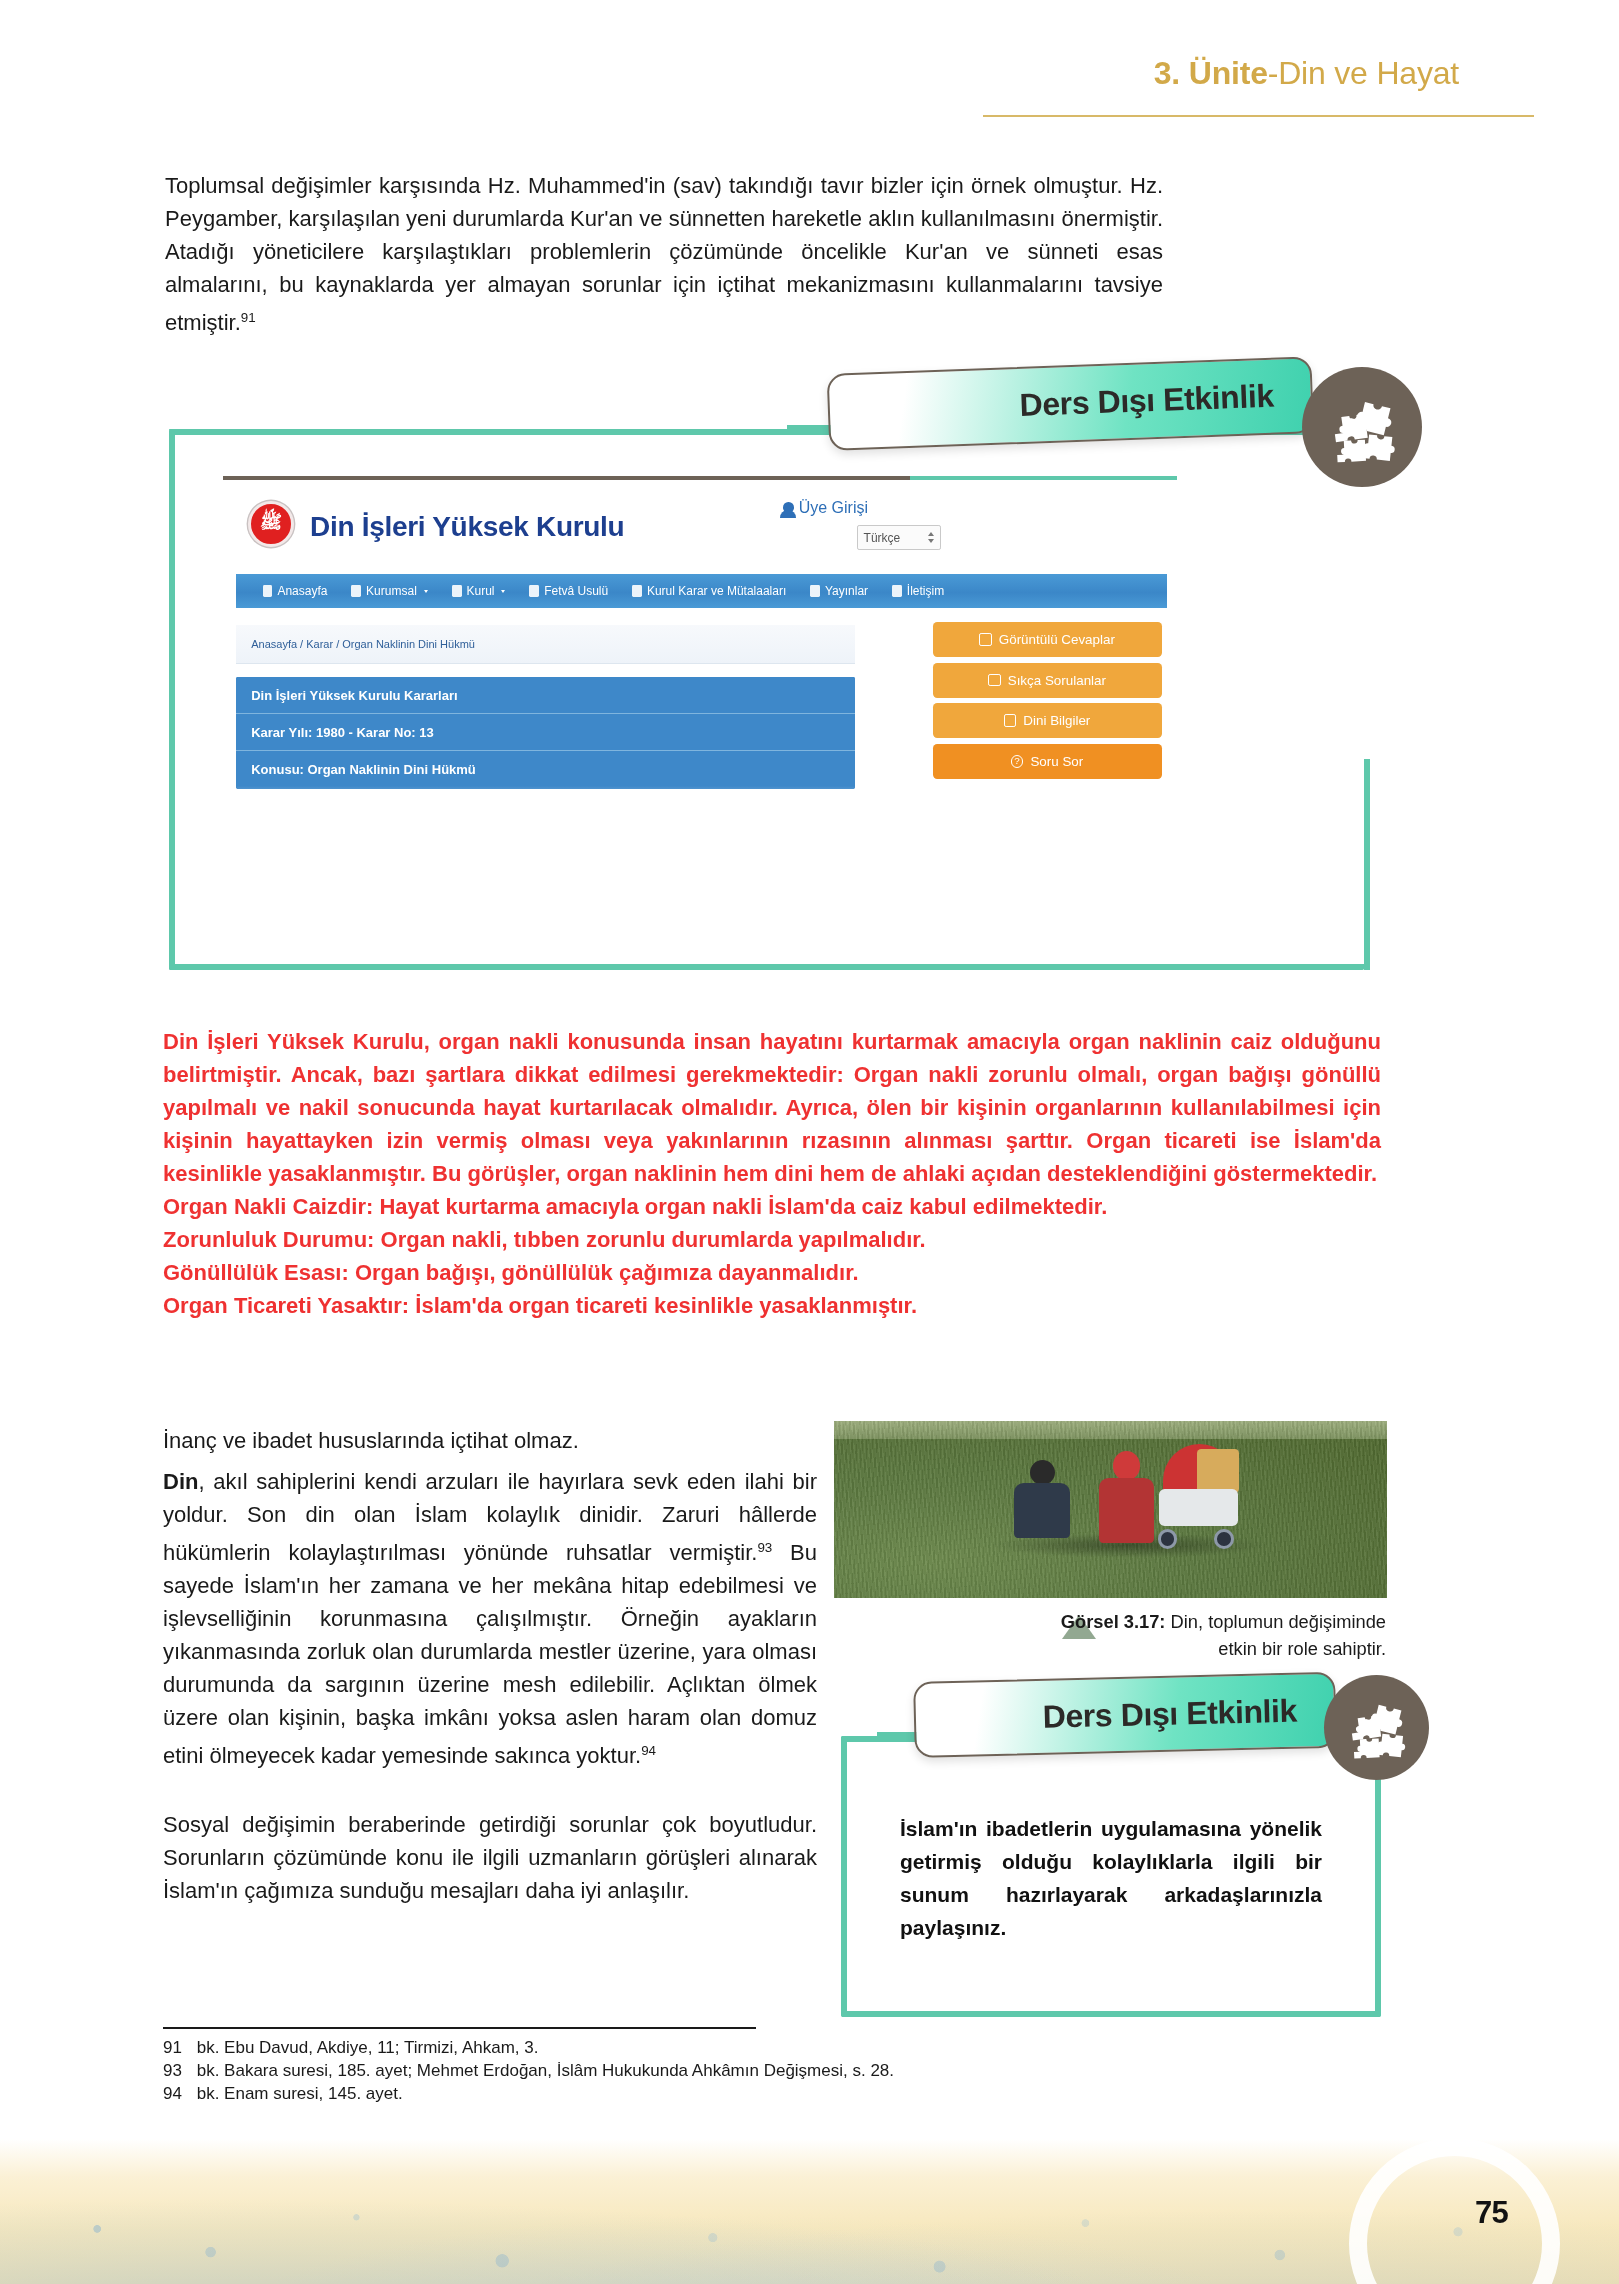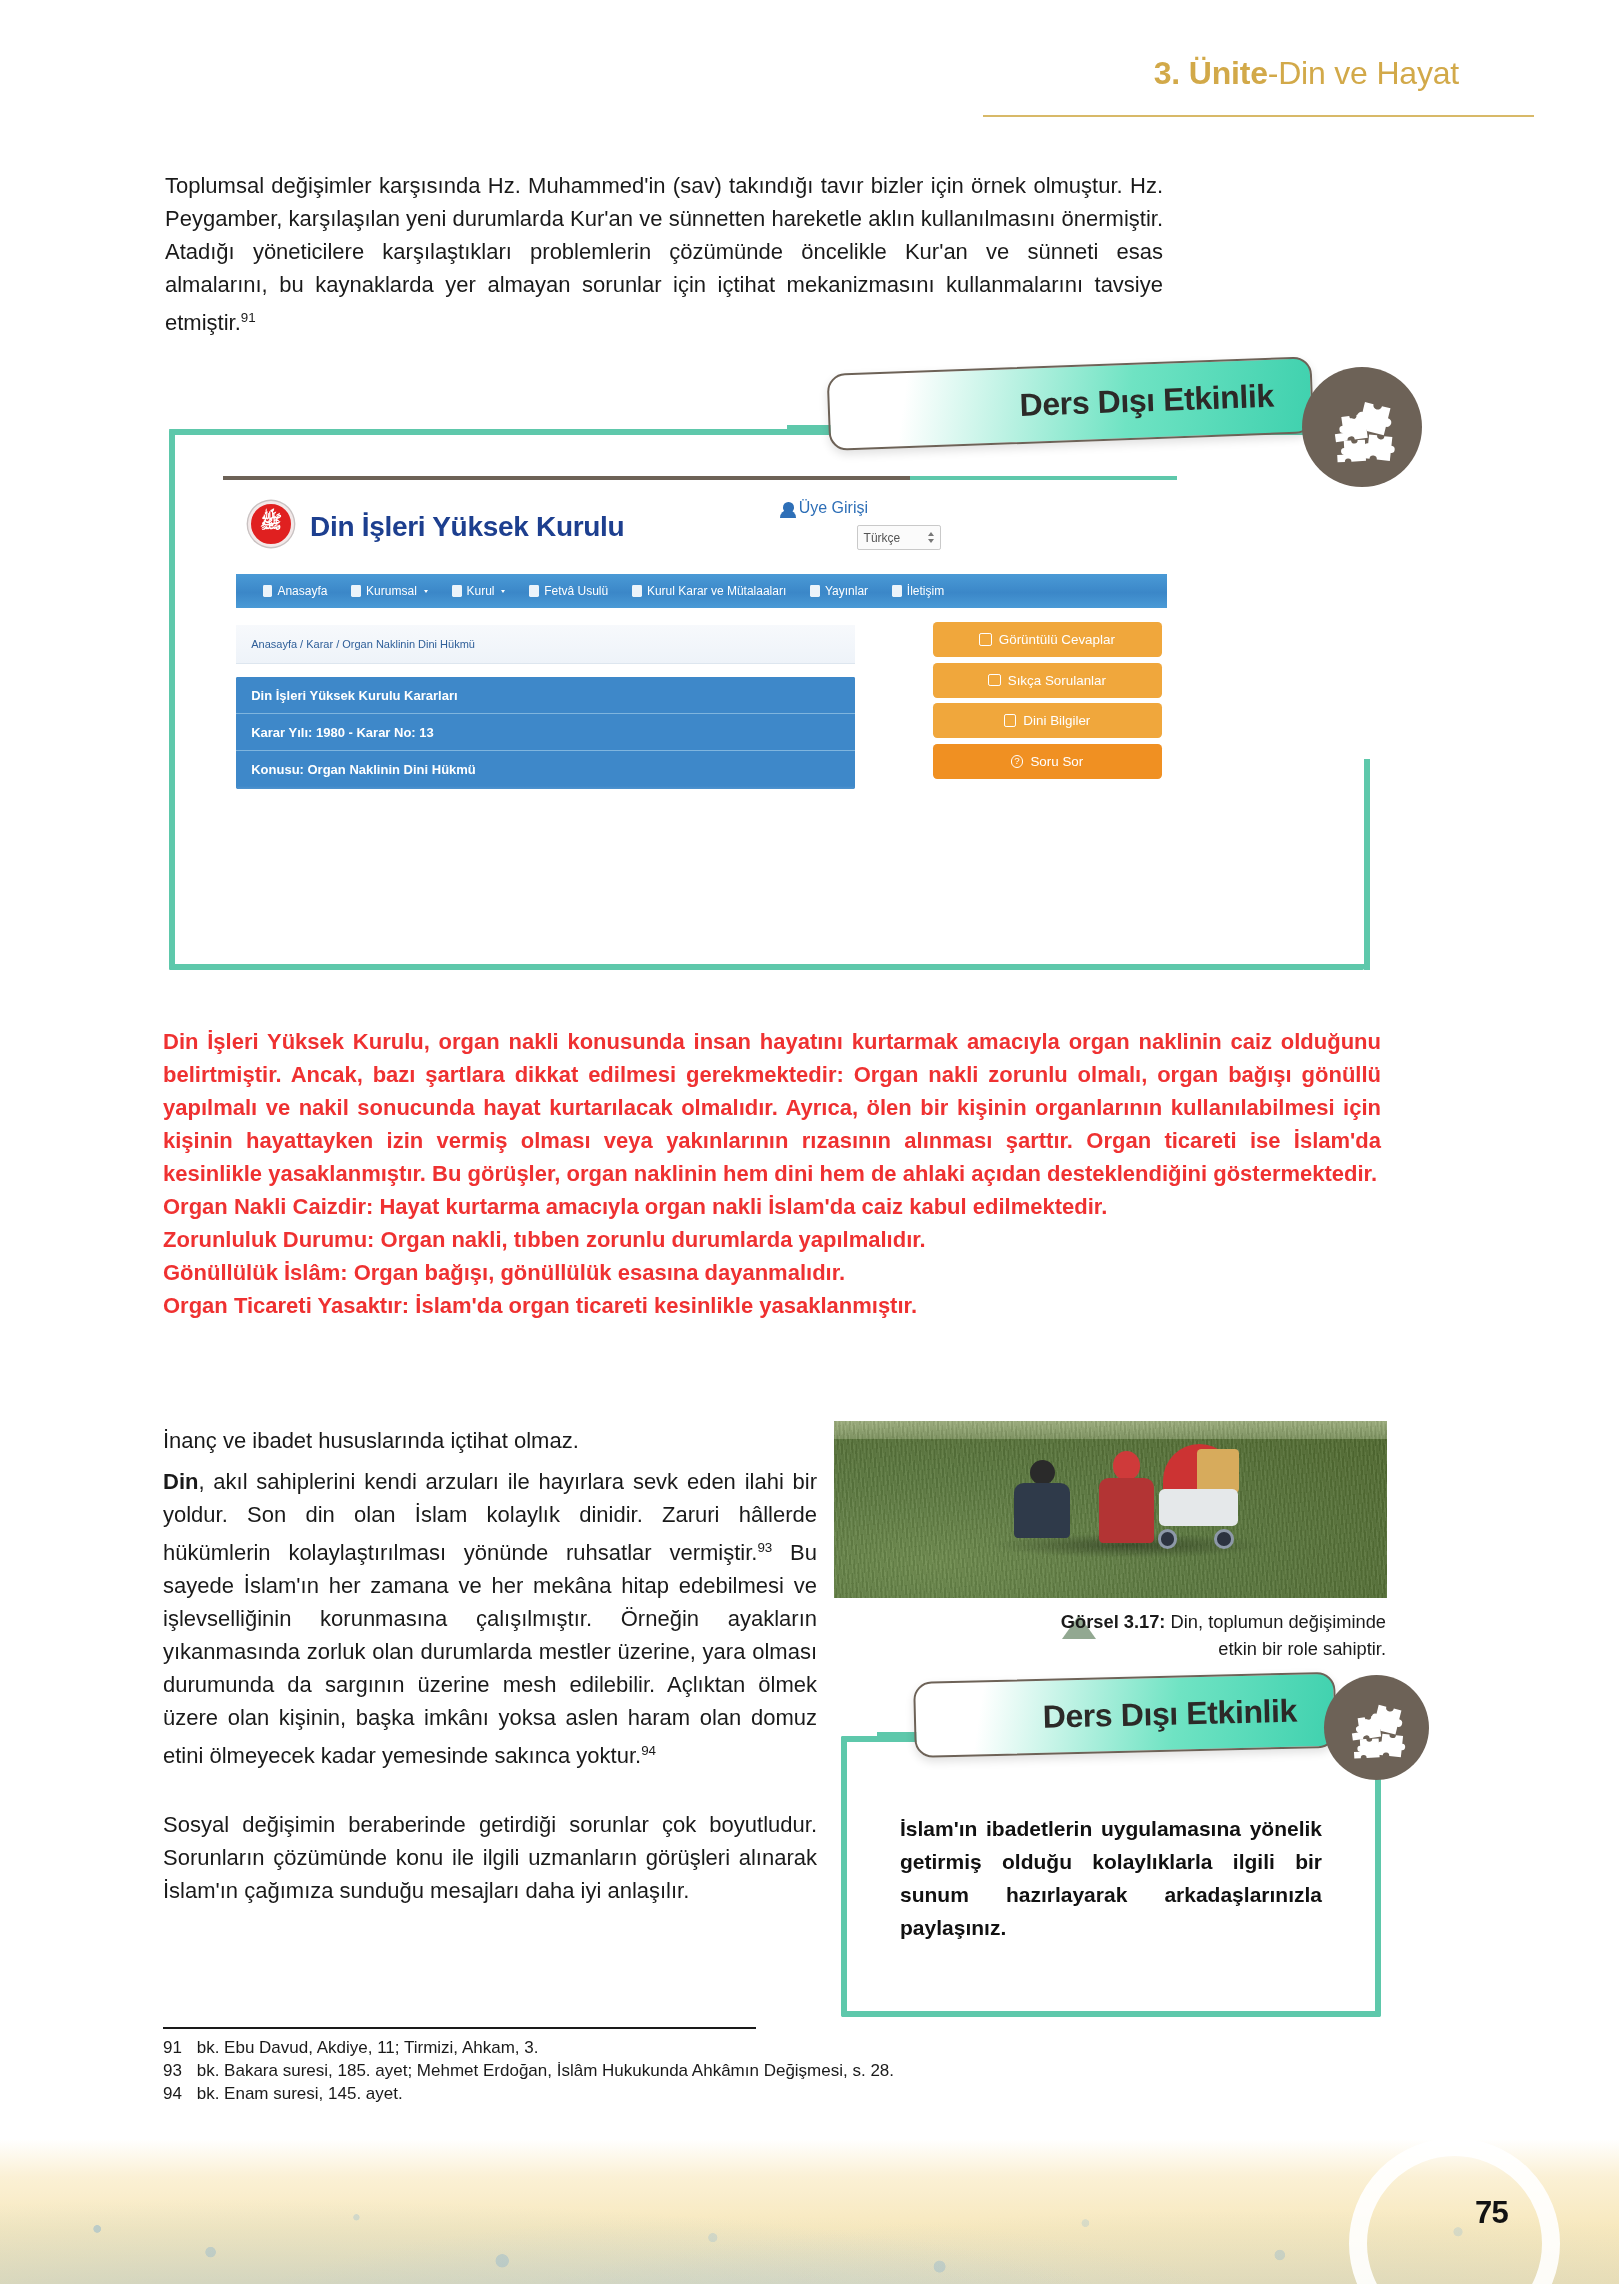--- a/index.html
+++ b/index.html
@@ -697,21 +697,21 @@
     </div>
 
     <div id="web-fade"></div>
   </div>
 
 
   <div id="answer-block">
     <p class="para">Din İşleri Yüksek Kurulu, organ nakli konusunda insan hayatını kurtarmak amacıyla organ naklinin caiz olduğunu belirtmiştir. Ancak, bazı şartlara dikkat edilmesi gerekmektedir: Organ nakli zorunlu olmalı, organ bağışı gönüllü yapılmalı ve nakil sonucunda hayat kurtarılacak olmalıdır. Ayrıca, ölen bir kişinin organlarının kullanılabilmesi için kişinin hayattayken izin vermiş olması veya yakınlarının rızasının alınması şarttır. Organ ticareti ise İslam'da kesinlikle yasaklanmıştır. Bu görüşler, organ naklinin hem dini hem de ahlaki açıdan desteklendiğini göstermektedir.</p>
     <p>Organ Nakli Caizdir: Hayat kurtarma amacıyla organ nakli İslam'da caiz kabul edilmektedir.</p>
     <p>Zorunluluk Durumu: Organ nakli, tıbben zorunlu durumlarda yapılmalıdır.</p>
-    <p>Gönüllülük İslâm: Organ bağışı, gönüllülük esasına dayanmalıdır.</p>
+    <p>Gönüllülük Esası: Organ bağışı, gönüllülük çağımıza dayanmalıdır.</p>
     <p>Organ Ticareti Yasaktır: İslam'da organ ticareti kesinlikle yasaklanmıştır.</p>
   </div>
 
   <div class="col-par" id="par-inanc">İnanç ve ibadet hususlarında içtihat olmaz.</div>
 
   <div class="col-par" id="par-din">
     <span class="b">Din</span><span>, akıl sahiplerini kendi arzuları ile hayırlara sevk eden ilahi bir yoldur. Son din olan İslam kolaylık dinidir. Zaruri hâllerde hükümlerin kolaylaştırılması yönünde ruhsatlar vermiştir.</span><span class="sup">93</span><span> Bu sayede İslam'ın her zamana ve her mekâna hitap edebilmesi ve işlevselliğinin korunmasına çalışılmıştır. Örneğin ayakların yıkanmasında zorluk olan durumlarda mestler üzerine, yara olması durumunda da sargının üzerine mesh edilebilir. Açlıktan ölmek üzere olan kişinin, başka imkânı yoksa aslen haram olan domuz etini ölmeyecek kadar yemesinde sakınca yoktur.</span><span class="sup">94</span>
   </div>
 
   <div class="col-par" id="par-sosyal">Sosyal değişimin beraberinde getirdiği sorunlar çok boyutludur. Sorunların çözümünde konu ile ilgili uzmanların görüşleri alınarak İslam'ın çağımıza sunduğu mesajları daha iyi anlaşılır.</div>

